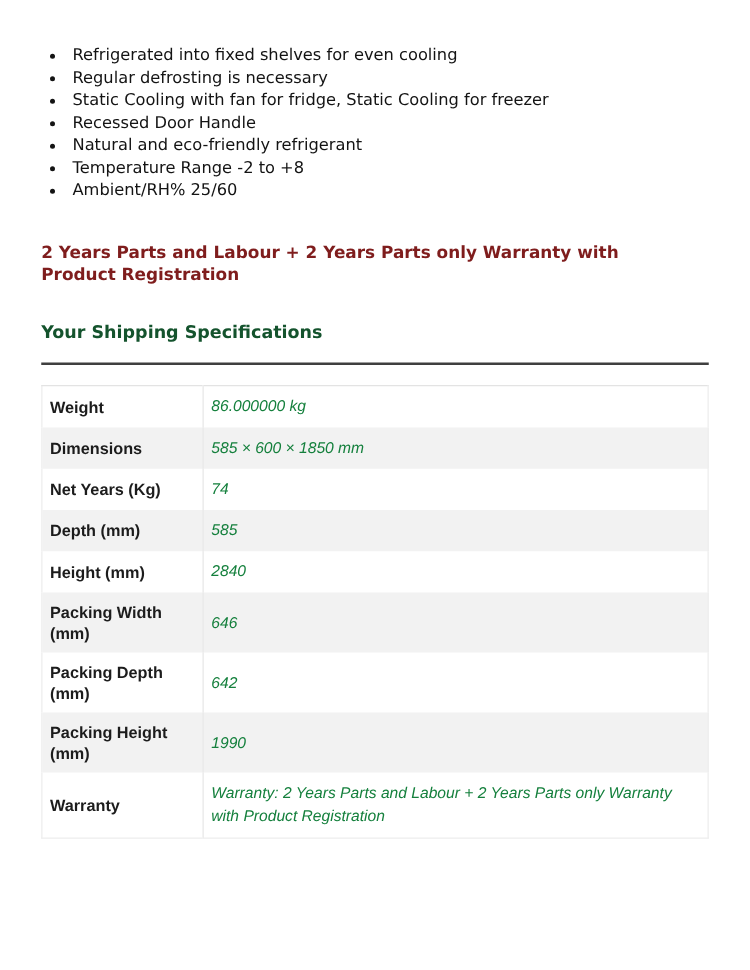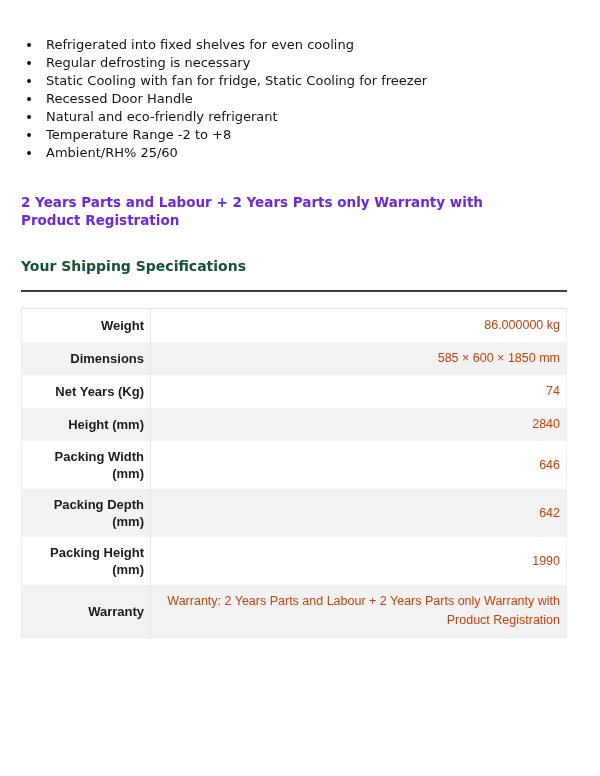--- a/index.html
+++ b/index.html
@@ -8,41 +8,41 @@
     background: #ffffff;
   }
   body {
     width: 600px;
     height: 776px;
     font-family: "DejaVu Sans", sans-serif;
     color: #111111;
     overflow: hidden;
   }
   .page {
-    padding: 36px 33px 0 21px;
+    padding: 36px 33px 0 33px;
     box-sizing: border-box;
   }
   ul.features {
     margin: 0;
     padding: 0 0 0 21px;
     font-size: 13px;
     line-height: 18px;
     color: #141414;
     list-style-type: disc;
   }
   ul.features li {
     padding-left: 4px;
   }
   .warranty-heading {
     margin: 31px 0 0 0;
     max-width: 502px;
     font-size: 13.5px;
     line-height: 18px;
     font-weight: bold;
-    color: #6d28d9;
+    color: #7f1d1d;
   }
   .shipping-heading {
     margin: 29px 0 0 0;
     font-size: 14px;
     line-height: 17px;
     font-weight: bold;
     color: #14532d;
   }
   hr.divider {
     margin: 15px 0 0 0;
@@ -59,32 +59,32 @@
     color: #222222;
     border: 1px solid #ededed;
     border-top-color: #e3e3e3;
   }
   table.specs tr:nth-child(even) {
     background: #f2f2f2;
   }
   table.specs td {
     padding: 7px 6px;
     vertical-align: middle;
-    text-align: right;
   }
   td.spec-label {
     width: 116px;
     font-weight: bold;
     line-height: 17px;
     color: #1c1c1c;
   }
   td.spec-value {
+    font-style: italic;
     font-size: 12.5px;
     line-height: 19px;
-    color: #c2410c;
+    color: #15803d;
     border-left: 1px solid #e7e7e7;
     padding-left: 7px;
   }
 </style>
 </head>
 <body>
 
 <div class="page">
 
   <ul class="features">
@@ -111,20 +111,24 @@
       </tr>
       <tr>
         <td class="spec-label">Dimensions</td>
         <td class="spec-value">585 × 600 × 1850 mm</td>
       </tr>
       <tr>
         <td class="spec-label">Net Years (Kg)</td>
         <td class="spec-value">74</td>
       </tr>
       <tr>
+        <td class="spec-label">Depth (mm)</td>
+        <td class="spec-value">585</td>
+      </tr>
+      <tr>
         <td class="spec-label">Height (mm)</td>
         <td class="spec-value">2840</td>
       </tr>
       <tr>
         <td class="spec-label">Packing Width (mm)</td>
         <td class="spec-value">646</td>
       </tr>
       <tr>
         <td class="spec-label">Packing Depth (mm)</td>
         <td class="spec-value">642</td>

